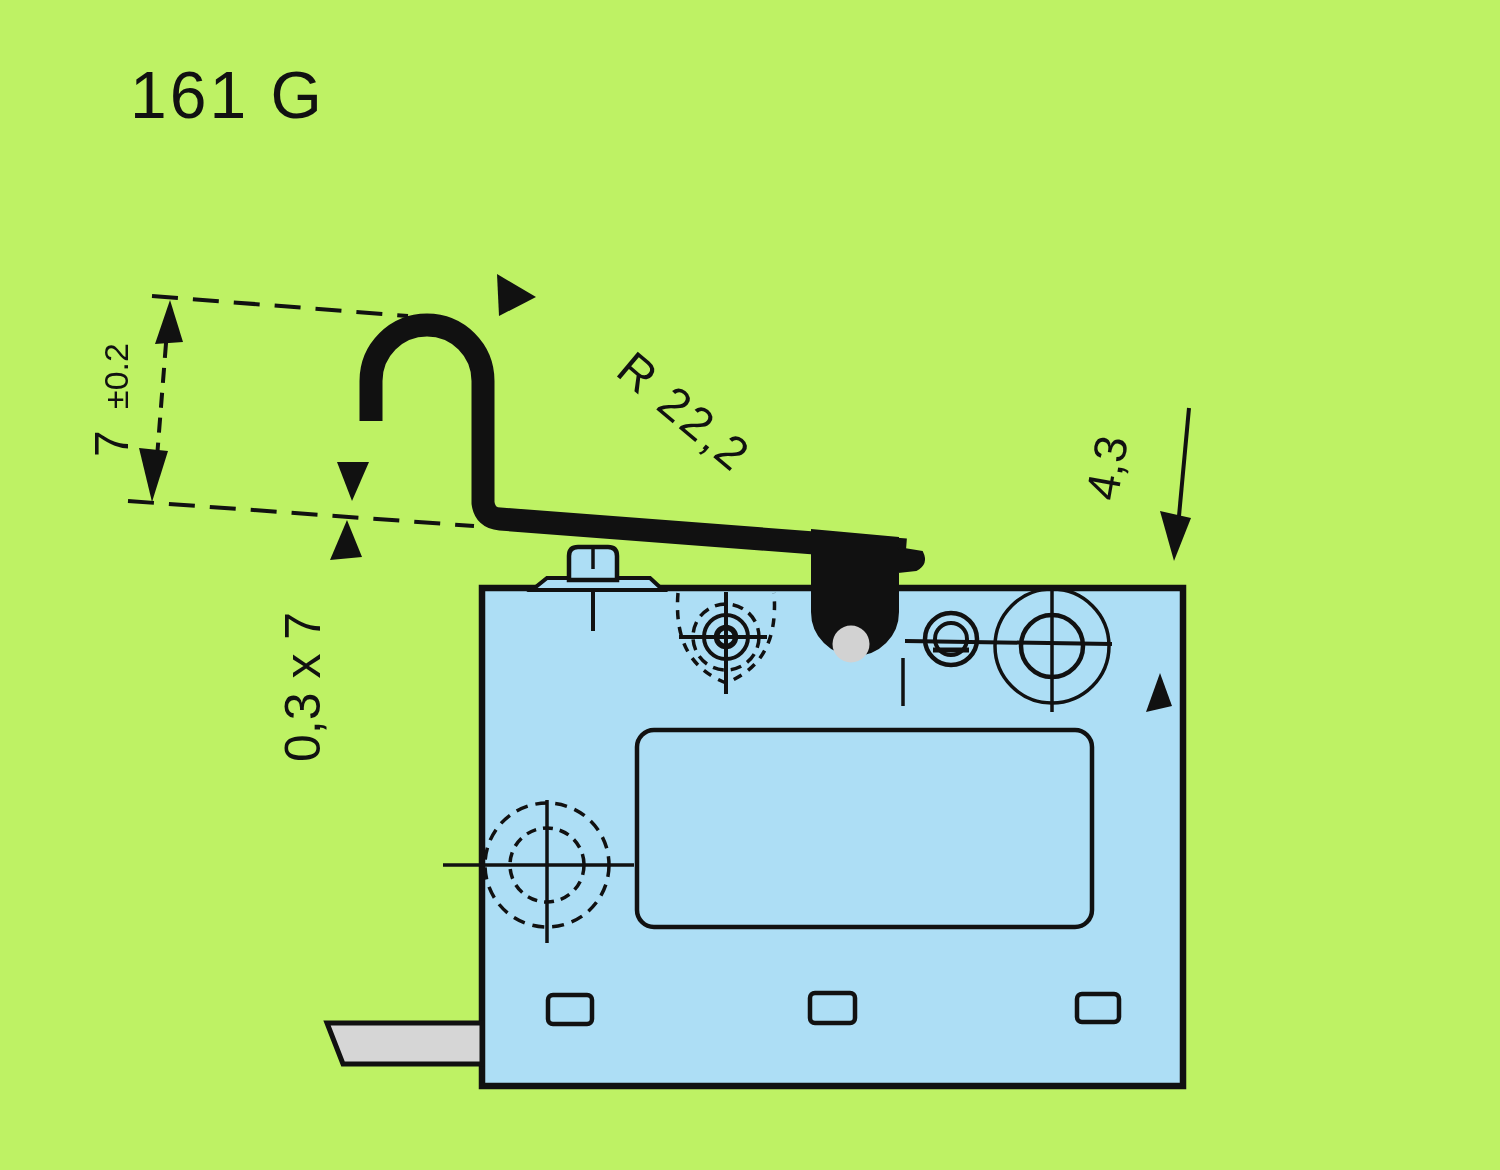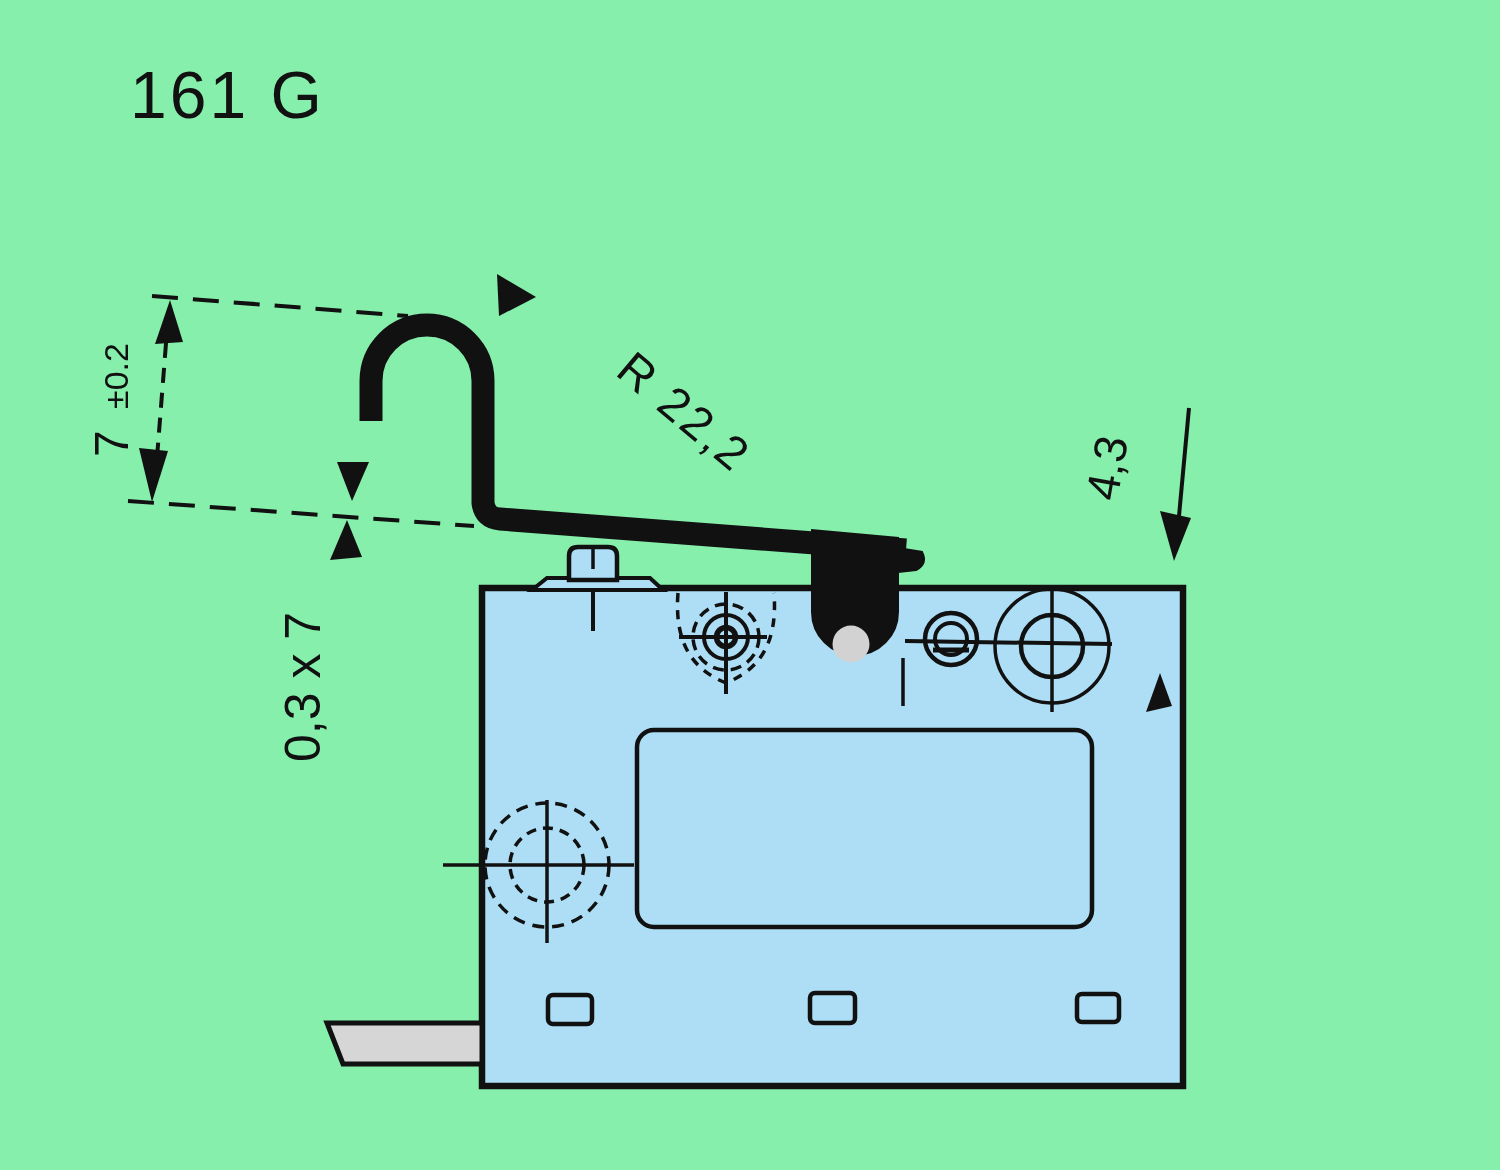--- a/index.html
+++ b/index.html
@@ -1,19 +1,19 @@
 <!DOCTYPE html>
 <html><head>
 <meta charset="utf-8">
 <style>
   html,body{margin:0;padding:0;background:#ffffff;}
   .page{
     position:relative;
     width:1500px;height:1170px;
-    background:#86efac;
+    background:#bef264;
     font-family:"Liberation Sans", sans-serif;
     overflow:hidden;
   }
   svg{position:absolute;left:0;top:0;}
   text{fill:#111;}
 </style>
 </head>
 <body>
 
 <div class="page">

